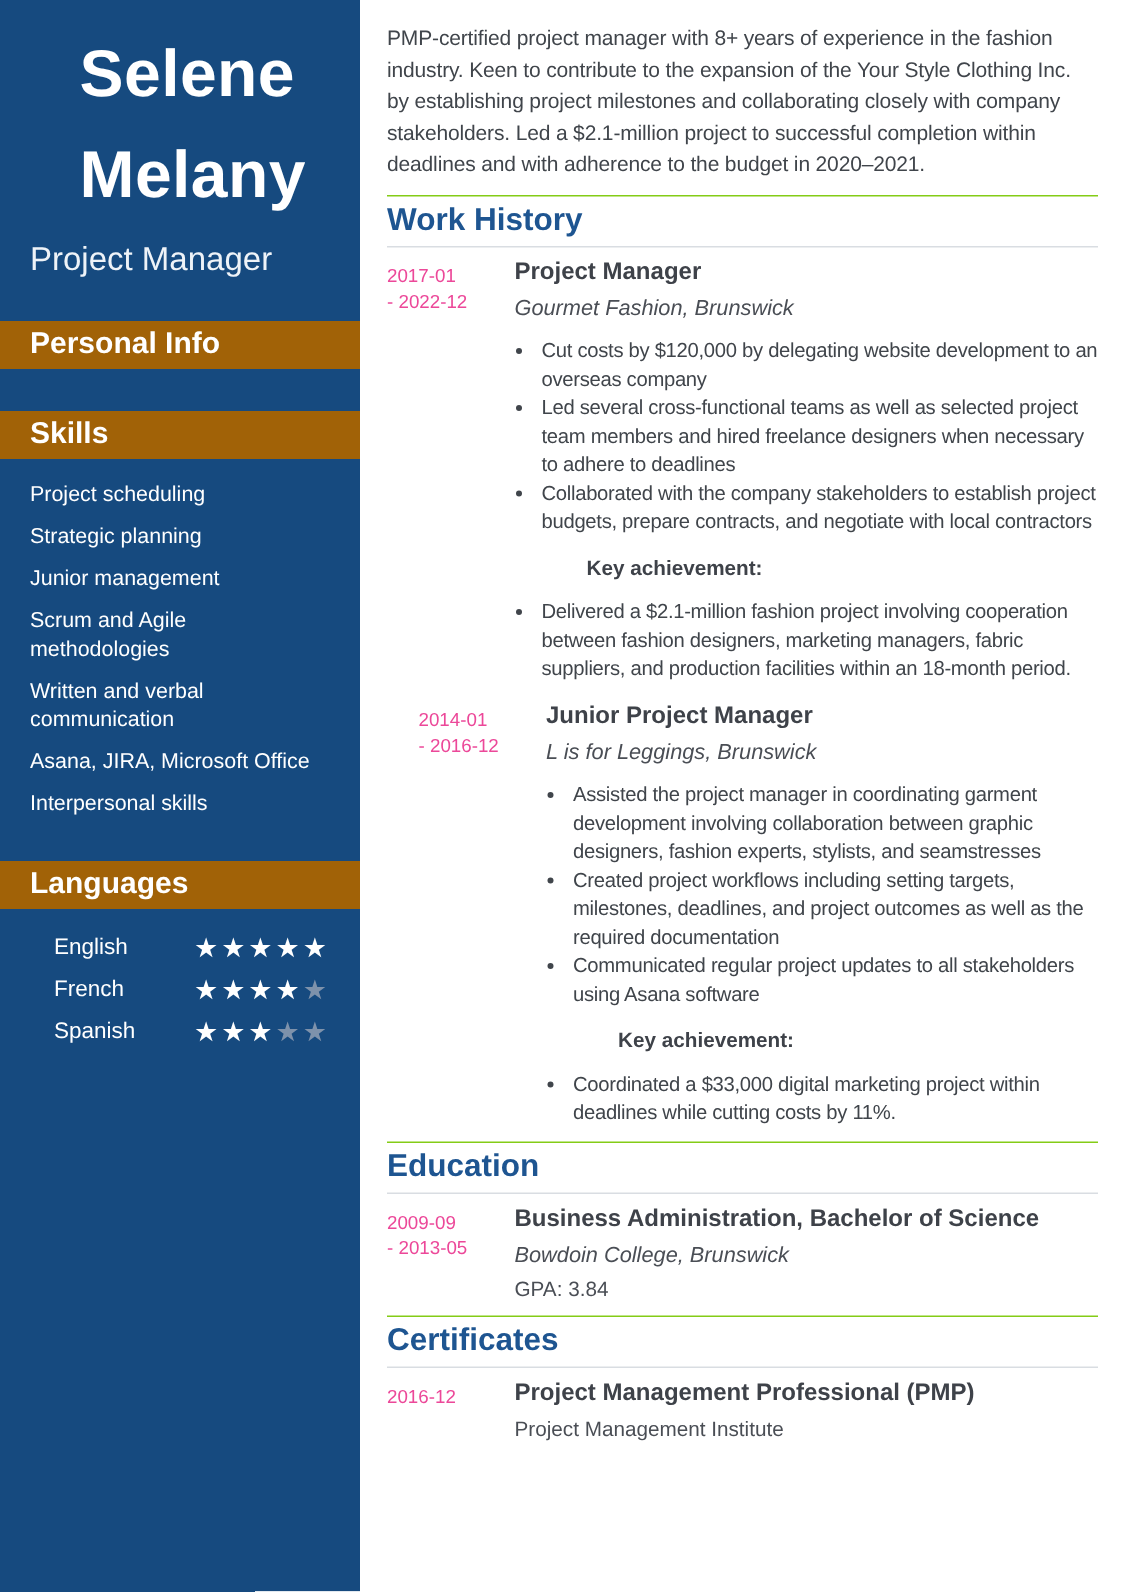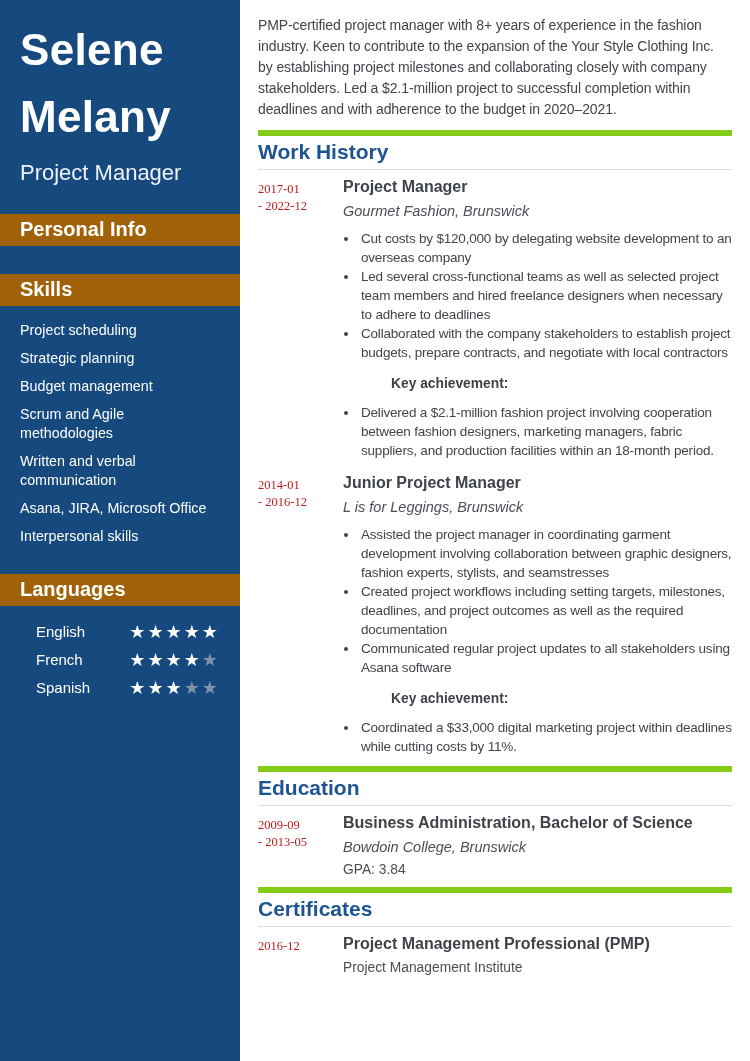--- a/index.html
+++ b/index.html
@@ -16,21 +16,21 @@
   .sidebar {
     flex: 0 0 240px; width: 240px;
     background: #164a7f;
     color: #ffffff;
   }
   .name {
     padding: 16px 20px 0 20px;
     font-size: 44px; font-weight: 700;
     line-height: 67px; letter-spacing: 0.3px;
   }
-  .name span { display: block; }
+  .name span { display: block; margin-left: 33px; }
   .sidebar-job-title {
     padding: 0 20px; margin-top: 10px;
     font-size: 22px; font-weight: 400; color: #eef3f8;
   }
   .band {
     margin-top: 28px;
     background: #a16207;
     padding: 4px 20px 5px 20px;
     font-size: 20px; font-weight: 700;
   }
@@ -50,33 +50,32 @@
   .star { color: #7e92ab; }
   .star.filled { color: #ffffff; }
 
   
   .content {
     flex: 1;
     padding: 15px 18px 0 18px;
     color: #40454b;
   }
   .summary { font-size: 14px; line-height: 21px; letter-spacing: -0.1px; }
-  .section { margin-top: 10px; border-top: 6px solid #84cc16; }
+  .section { margin-top: 10px; border-top: 1px solid #84cc16; }
   .section-heading {
     margin-top: 4px; padding-bottom: 5px;
     border-bottom: 1px solid #d9dde2;
     font-size: 21px; font-weight: 700; color: #1e5591;
   }
   .entry { display: flex; padding-top: 8px; }
-  .entry--second { padding-top: 14px; }
+  .entry--second { padding-top: 14px; margin-left: 21px; }
   .entry-dates {
     flex: 0 0 85px;
-    font-size: 12.5px; line-height: 17px; color: #b91c1c;
+    font-size: 12.5px; line-height: 17px; color: #ec4899;
     padding-top: 3px;
-    font-family: Liberation Serif, serif;
   }
   .entry-dates span { display: block; }
   .entry-body { flex: 1; min-width: 0; }
   .entry-title { font-size: 16px; font-weight: 700; color: #3e4249; }
   .entry-company { margin-top: 7px; font-style: italic; font-size: 14.5px; color: #4a4e55; }
   .bullets {
     margin: 10px 0 0 0; padding-left: 16px;
     font-size: 13.5px; line-height: 19px; letter-spacing: -0.2px;
   }
   .bullets li { padding-left: 2px; }
@@ -96,21 +95,21 @@
       <span>Melany</span>
     </h1>
     <div class="sidebar-job-title">Project Manager</div>
 
     <div class="band">Personal Info</div>
 
     <div class="band">Skills</div>
     <div class="skill-list">
       <div class="skill-item">Project scheduling</div>
       <div class="skill-item">Strategic planning</div>
-      <div class="skill-item">Budget management</div>
+      <div class="skill-item">Junior management</div>
       <div class="skill-item">Scrum and Agile methodologies</div>
       <div class="skill-item">Written and verbal communication</div>
       <div class="skill-item">Asana, JIRA, Microsoft Office</div>
       <div class="skill-item">Interpersonal skills</div>
     </div>
 
     <div class="band">Languages</div>
     <div class="lang-list">
       <div class="lang-row">
         <span class="lang-name">English</span>

